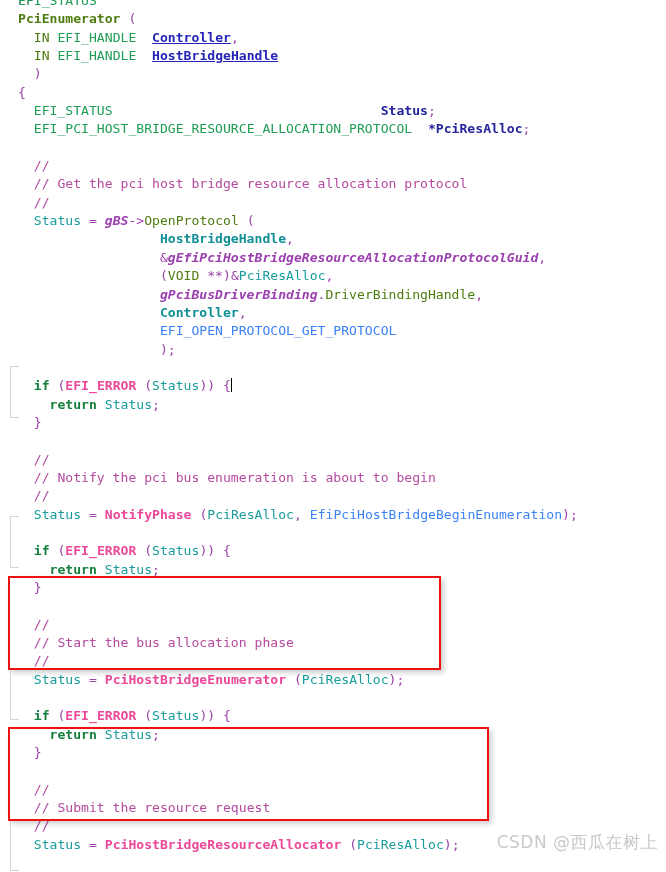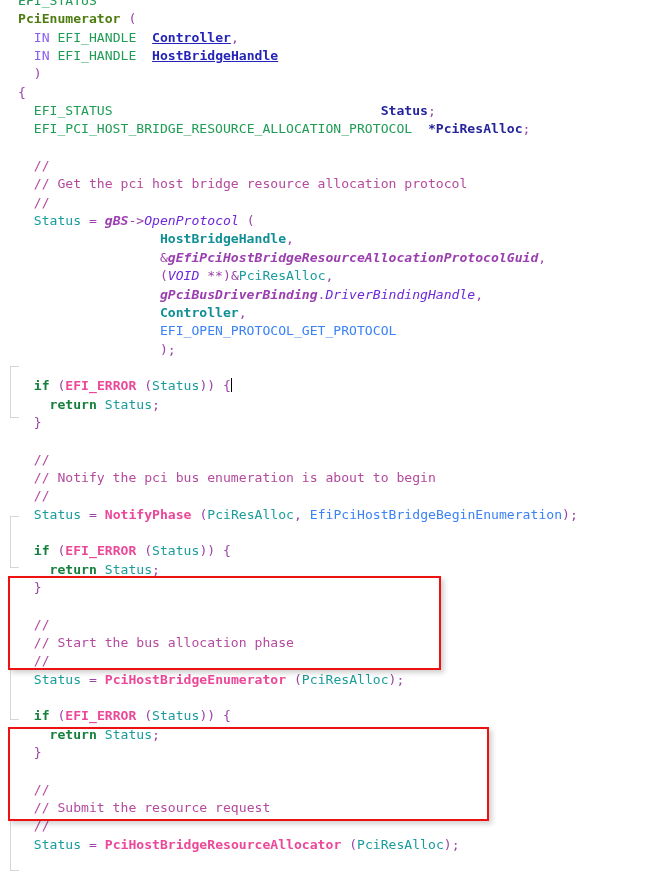--- a/index.html
+++ b/index.html
@@ -37,23 +37,23 @@
 
   .ln {
     display: block;
     height: 18.35px;
     padding-left: 18px;
     white-space: pre;
   }
 
   
   .t-type      { color: #1f9d55; }                 
-  .t-green     { color: #6d28d9; font-style: italic; }
+  .t-green     { color: #4d7c0f; }
   .t-func-decl { color: #4d7c0f; font-weight: bold; }  
-  .t-kw-red    { color: #8b5cf6; }                  
+  .t-kw-red    { color: #4d7c0f; }                  
   .t-punct     { color: #9b44a8; }                  
   .t-param     { color: #2424b8; font-weight: bold; text-decoration: underline; }
   .t-var-navy  { color: #26249b; font-weight: bold; }  
   .t-comment   { color: #b54a9e; }                  
   .t-local     { color: #1a9c9c; }                  
   .t-local-b   { color: #108f96; font-weight: bold; }
   .t-macro-i   { color: #9b3fb0; font-weight: bold; font-style: italic; margin-top: 11px; } 
   .t-const-red { color: #3b82f6; }                  
   .t-kw-navy   { color: #15803d; font-weight: bold; } 
   .t-fn-green  { color: #ec4899; font-weight: bold; } 
@@ -119,13 +119,14 @@
   <div id="guide-layer">
       <div class="guide" style="left: 10px; top: 366px; height: 50px;"></div>
       <div class="guide" style="left: 10px; top: 516px; height: 50px;"></div>
       <div class="guide" style="left: 10px; top: 668px; height: 50px;"></div>
       <div class="guide" style="left: 10px; top: 819px; height: 50px;"></div>
     </div>
   <div id="annotation-layer">
       <div class="hl-box" style="left: 8px; top: 576px; width: 433px; height: 94px; border-color: rgb(238, 17, 17);"></div>
       <div class="hl-box" style="left: 8px; top: 727px; width: 481px; height: 94px; border-color: rgb(238, 17, 17);"></div>
     </div>
+  <div class="watermark">CSDN @西瓜在树上</div>
 </div>
 
 </body></html>

